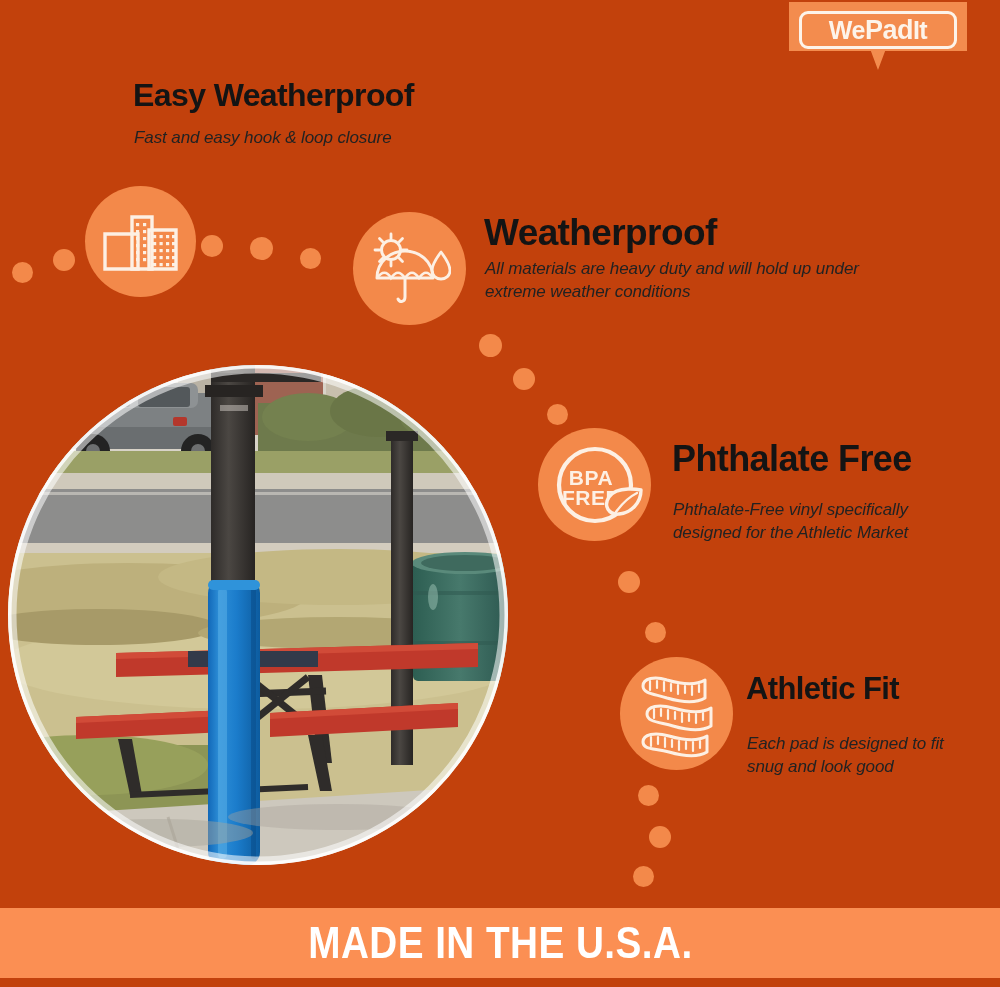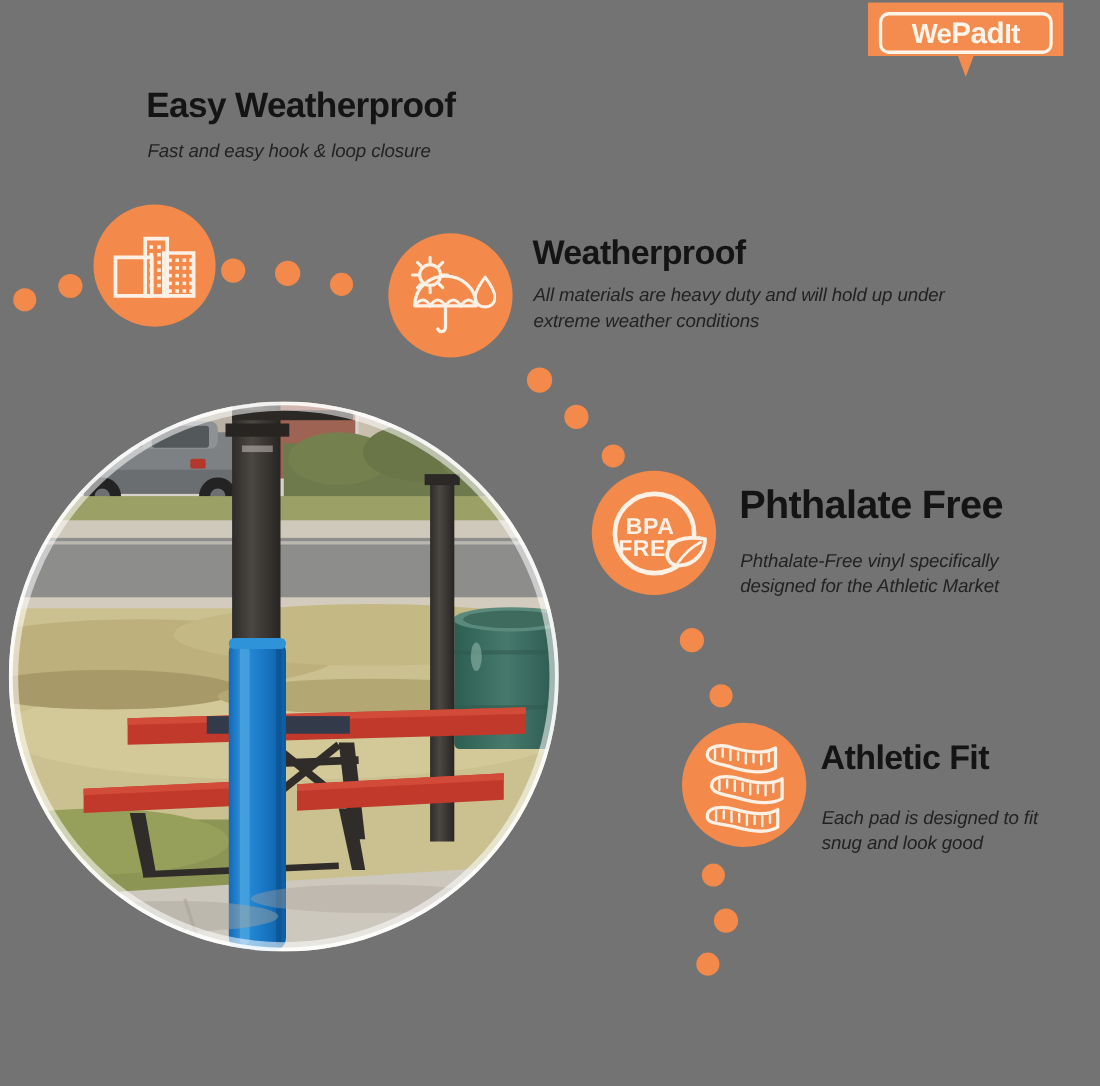--- a/index.html
+++ b/index.html
@@ -7,21 +7,21 @@
     padding: 0;
     background: #ffffff;
   }
   body {
     font-family: "Liberation Sans", sans-serif;
   }
   #page {
     position: relative;
     width: 1000px;
     height: 987px;
-    background: #737373;
+    background: #c2410c;
     overflow: hidden;
   }
 
   
   .logo-badge {
     position: absolute;
     left: 789px;
     top: 2px;
     width: 178px;
     height: 68px;
@@ -67,21 +67,21 @@
     color: #222222;
     font-size: 17px;
     line-height: 1.38;
     letter-spacing: -0.1px;
     font-style: italic;
   }
 
   #t-install { left: 133px; top: 79px; font-size: 32px; }
   #b-install { left: 134px; top: 126px; width: 420px; }
 
-  #t-weather { left: 484px; top: 214px; font-size: 31px; }
+  #t-weather { left: 484px; top: 214px; font-size: 37px; }
   #b-weather { left: 485px; top: 257px; width: 420px; }
 
   #t-phthalate { left: 672px; top: 440px; font-size: 36px; }
   #b-phthalate { left: 673px; top: 482px; width: 270px; margin-top: 16px; }
 
   #t-fit { left: 746px; top: 673px; font-size: 31px; }
   #b-fit { left: 747px; top: 715px; width: 230px; margin-top: 17px; }
 
   
   .dot {
@@ -412,14 +412,17 @@
 
         <ellipse cx="150" cy="468" rx="95" ry="14" fill="#a9a39a" opacity="0.45"></ellipse>
         <ellipse cx="330" cy="452" rx="110" ry="13" fill="#a9a39a" opacity="0.4"></ellipse>
       </g>
 
       <circle cx="250" cy="250" r="246" fill="none" stroke="#ffffff" stroke-width="9" opacity="0.55"></circle>
       <circle cx="250" cy="250" r="251" fill="none" stroke="#ffffff" stroke-width="9" opacity="0.85"></circle>
     </svg>
   </div>
 
+  <div class="usa-banner">
+    <span class="usa-text">MADE IN THE U.S.A.</span>
+  </div>
 
 </div>
 
 </body></html>

